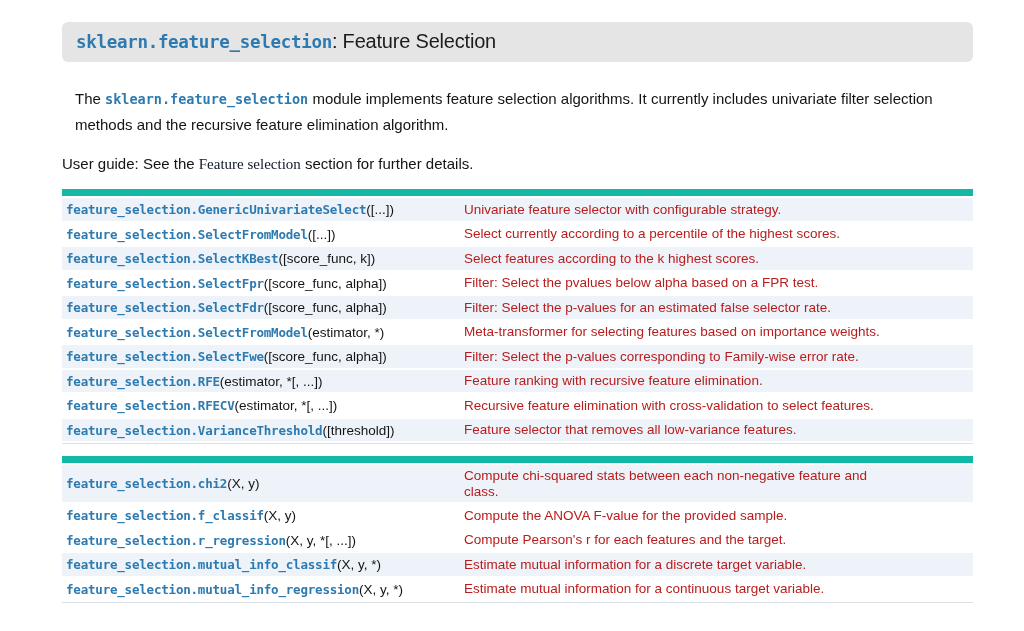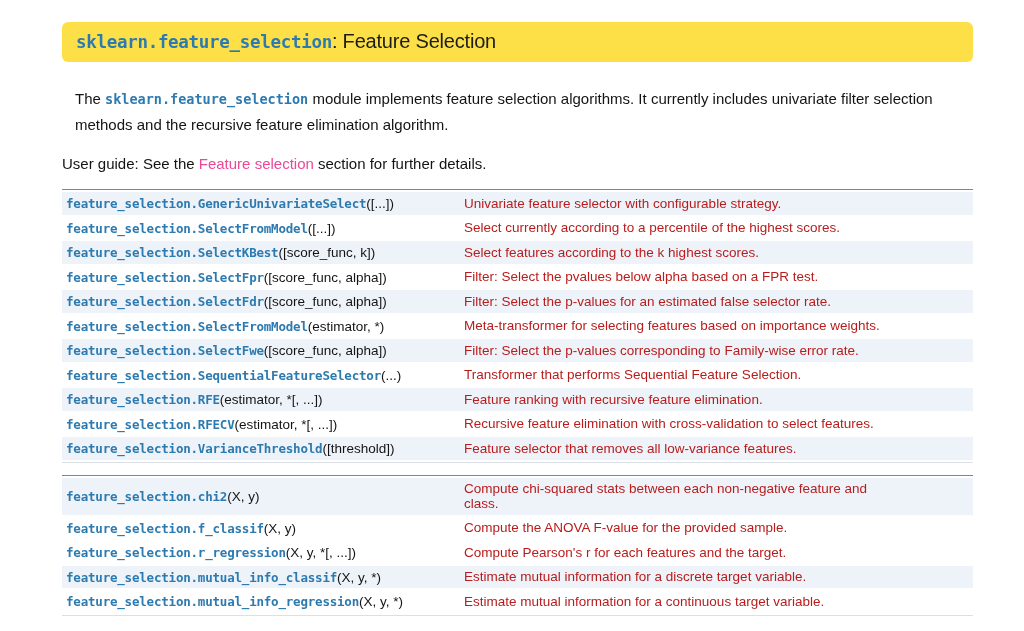--- a/index.html
+++ b/index.html
@@ -12,21 +12,21 @@
     color: #1a1a1a;
     -webkit-font-smoothing: antialiased;
   }
   .container {
     margin-left: 62px;
     width: 911px;
     padding-top: 22px;
   }
   
   .header-box {
-    background: #fde047;
+    background: #e5e5e5;
     border-radius: 6px;
     padding: 8px 18px 9px 14px;
   }
   .header-code {
     font-family: "DejaVu Sans Mono", monospace;
     font-weight: bold;
     font-size: 17.5px;
     color: #2c7ab0;
     letter-spacing: -0.3px;
   }
@@ -52,31 +52,32 @@
   }
   
   .user-guide {
     margin: 17px 0 0 0;
     font-size: 15px;
     line-height: 20px;
     color: #141414;
   }
   .ug-label { font-weight: normal; }
   .text-link {
-    color: #ec4899;
+    color: #0f172a;
     text-decoration: none;
     cursor: pointer;
+    font-family: Liberation Serif, serif;
   }
   
   table.api-table {
     width: 911px;
     table-layout: fixed;
     border-collapse: separate;
     border-spacing: 0 2px;
-    border-top: 1px solid #14b8a6;
+    border-top: 7px solid #14b8a6;
     border-bottom: 1px solid #dbe0e6;
   }
   table.api-table.first  { margin-top: 15px; }
   table.api-table.second { margin-top: 12px; }
   .api-table td {
     vertical-align: middle;
     padding: 3px 8px 3px 4px;
     line-height: 15.5px;
   }
   .api-table tr.odd td { background: #edf3f9; }
@@ -140,24 +141,20 @@
           <td class="col-desc">Filter: Select the p-values for an estimated false selector rate.</td>
         </tr>
         <tr class="even">
           <td class="col-obj"><a class="code-link">feature_selection.SelectFromModel</a><span class="args">(estimator, *)</span></td>
           <td class="col-desc">Meta-transformer for selecting features based on importance weights.</td>
         </tr>
         <tr class="odd">
           <td class="col-obj"><a class="code-link">feature_selection.SelectFwe</a><span class="args">([score_func, alpha])</span></td>
           <td class="col-desc">Filter: Select the p-values corresponding to Family-wise error rate.</td>
         </tr>
-        <tr class="even">
-          <td class="col-obj"><a class="code-link">feature_selection.SequentialFeatureSelector</a><span class="args">(...)</span></td>
-          <td class="col-desc">Transformer that performs Sequential Feature Selection.</td>
-        </tr>
         <tr class="odd">
           <td class="col-obj"><a class="code-link">feature_selection.RFE</a><span class="args">(estimator, *[, ...])</span></td>
           <td class="col-desc">Feature ranking with recursive feature elimination.</td>
         </tr>
         <tr class="even">
           <td class="col-obj"><a class="code-link">feature_selection.RFECV</a><span class="args">(estimator, *[, ...])</span></td>
           <td class="col-desc">Recursive feature elimination with cross-validation to select features.</td>
         </tr>
         <tr class="odd">
           <td class="col-obj"><a class="code-link">feature_selection.VarianceThreshold</a><span class="args">([threshold])</span></td>

